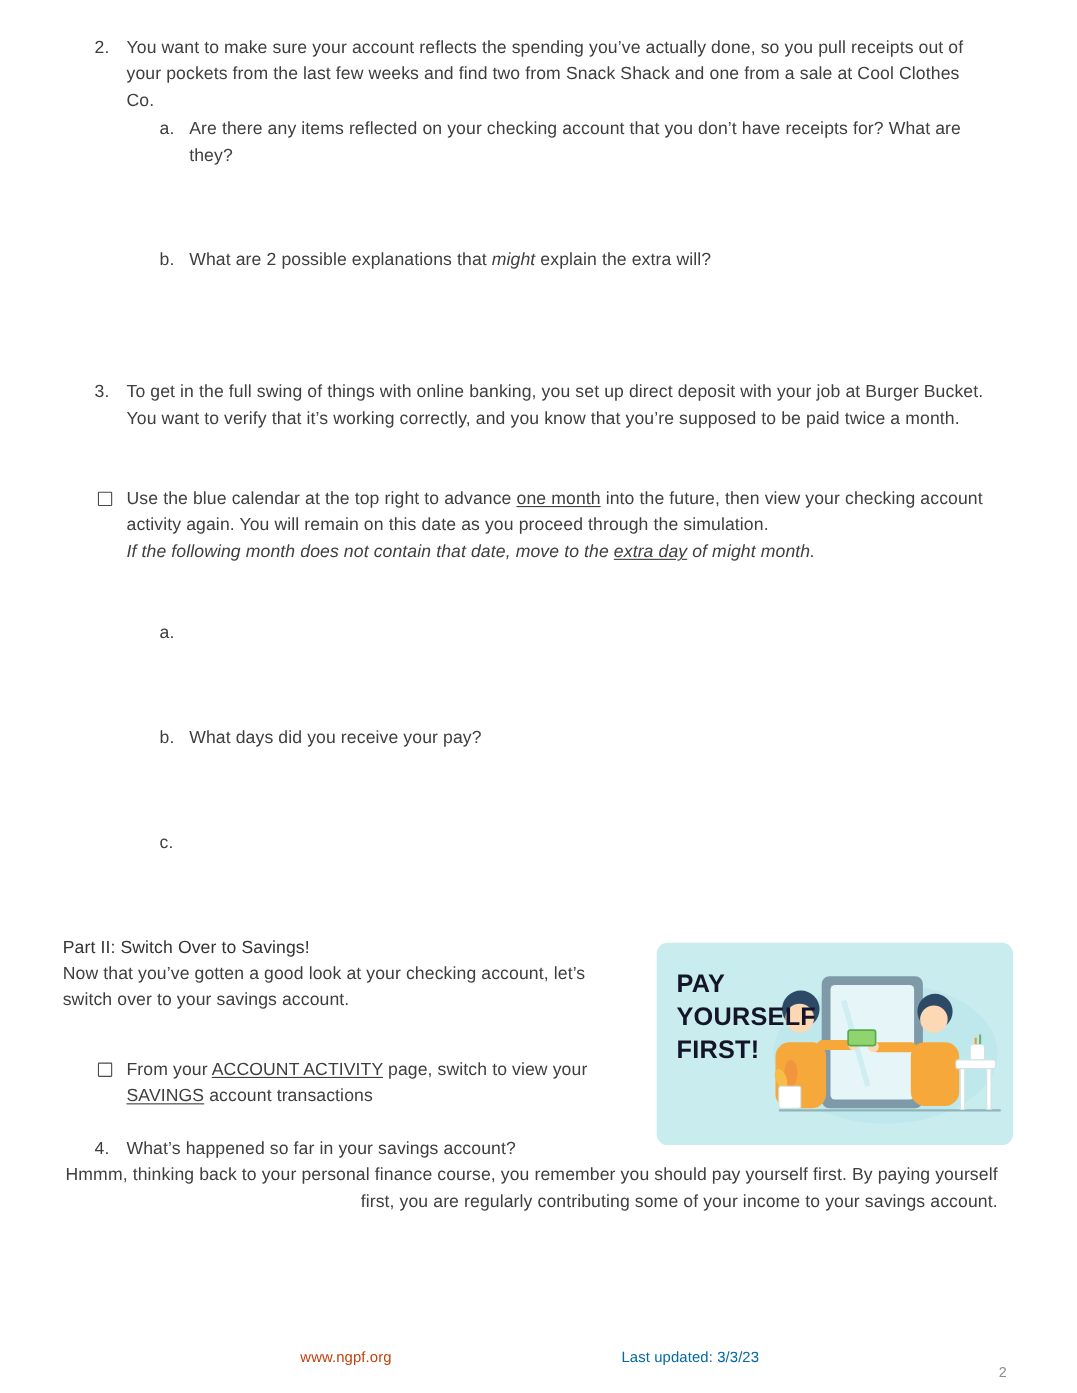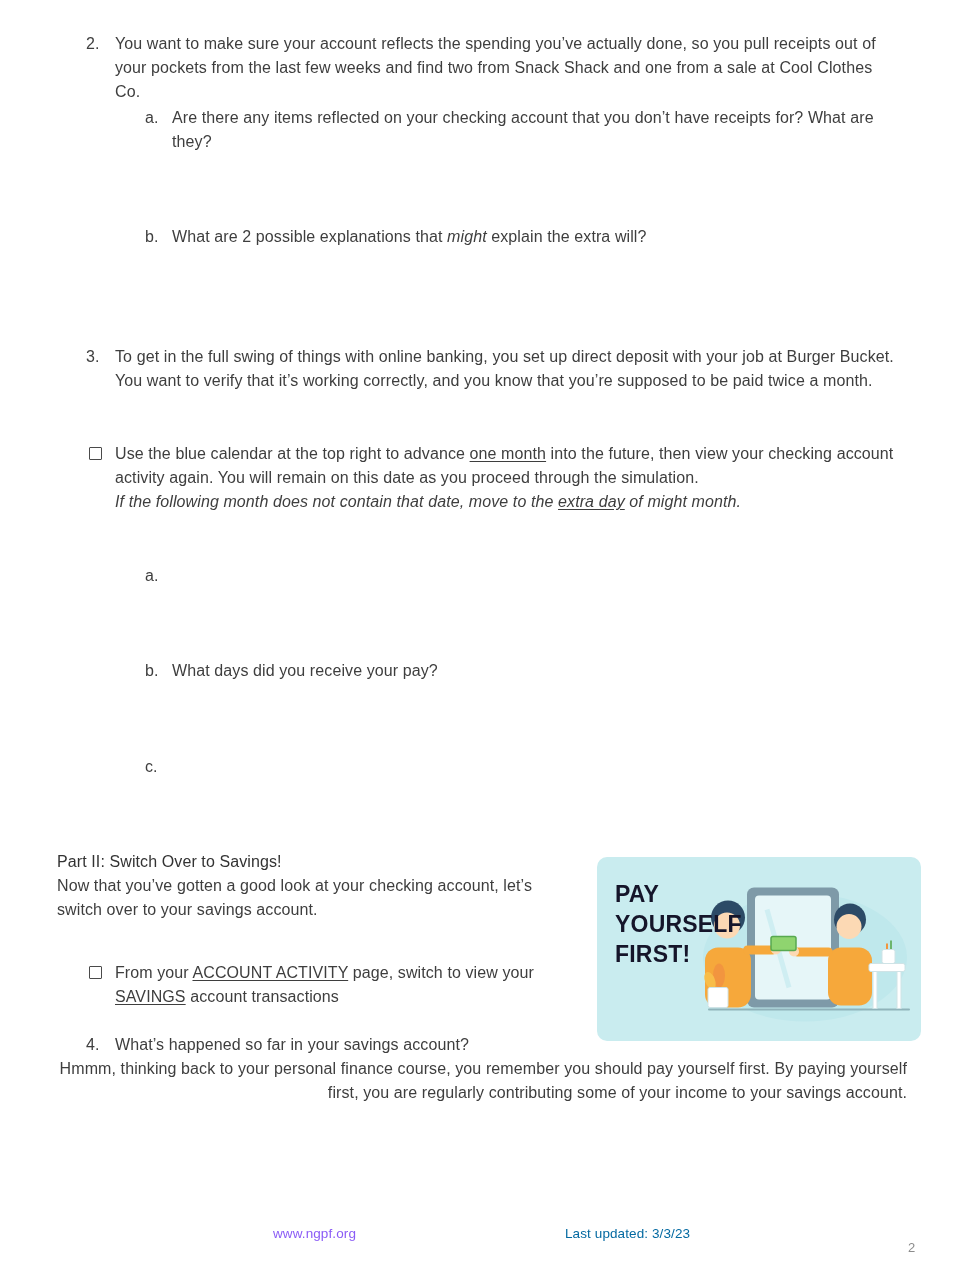--- a/index.html
+++ b/index.html
@@ -60,21 +60,21 @@
     position:relative; overflow:hidden;
   }
   .image-card svg { position:absolute; inset:0; width:100%; height:100%; }
   .caption {
     position:absolute; left:18px; top:22px; z-index:2;
     font-weight:700; font-size:23px; line-height:30px;
     color:#15152a; letter-spacing:0.2px;
   }
   .closing { max-width:850px; min-height:72px;text-align:right; }
 
-  .footer-site { position:absolute; left:273px; top:1222px; color:#8b5cf6; font-size:13.5px; }
+  .footer-site { position:absolute; left:273px; top:1222px; color:#c2410c; font-size:13.5px; }
   .footer-updated { position:absolute; left:565px; top:1222px; color:#0369a1; font-size:13.5px; }
   .page-number { position:absolute; left:908px; top:1236px; color:#8c8c8c; font-size:13px; }
 </style>
 </head>
 <body>
 
 <div class="page">
 
   <div class="num-row" id="item2">
     <div class="num">2.</div>

